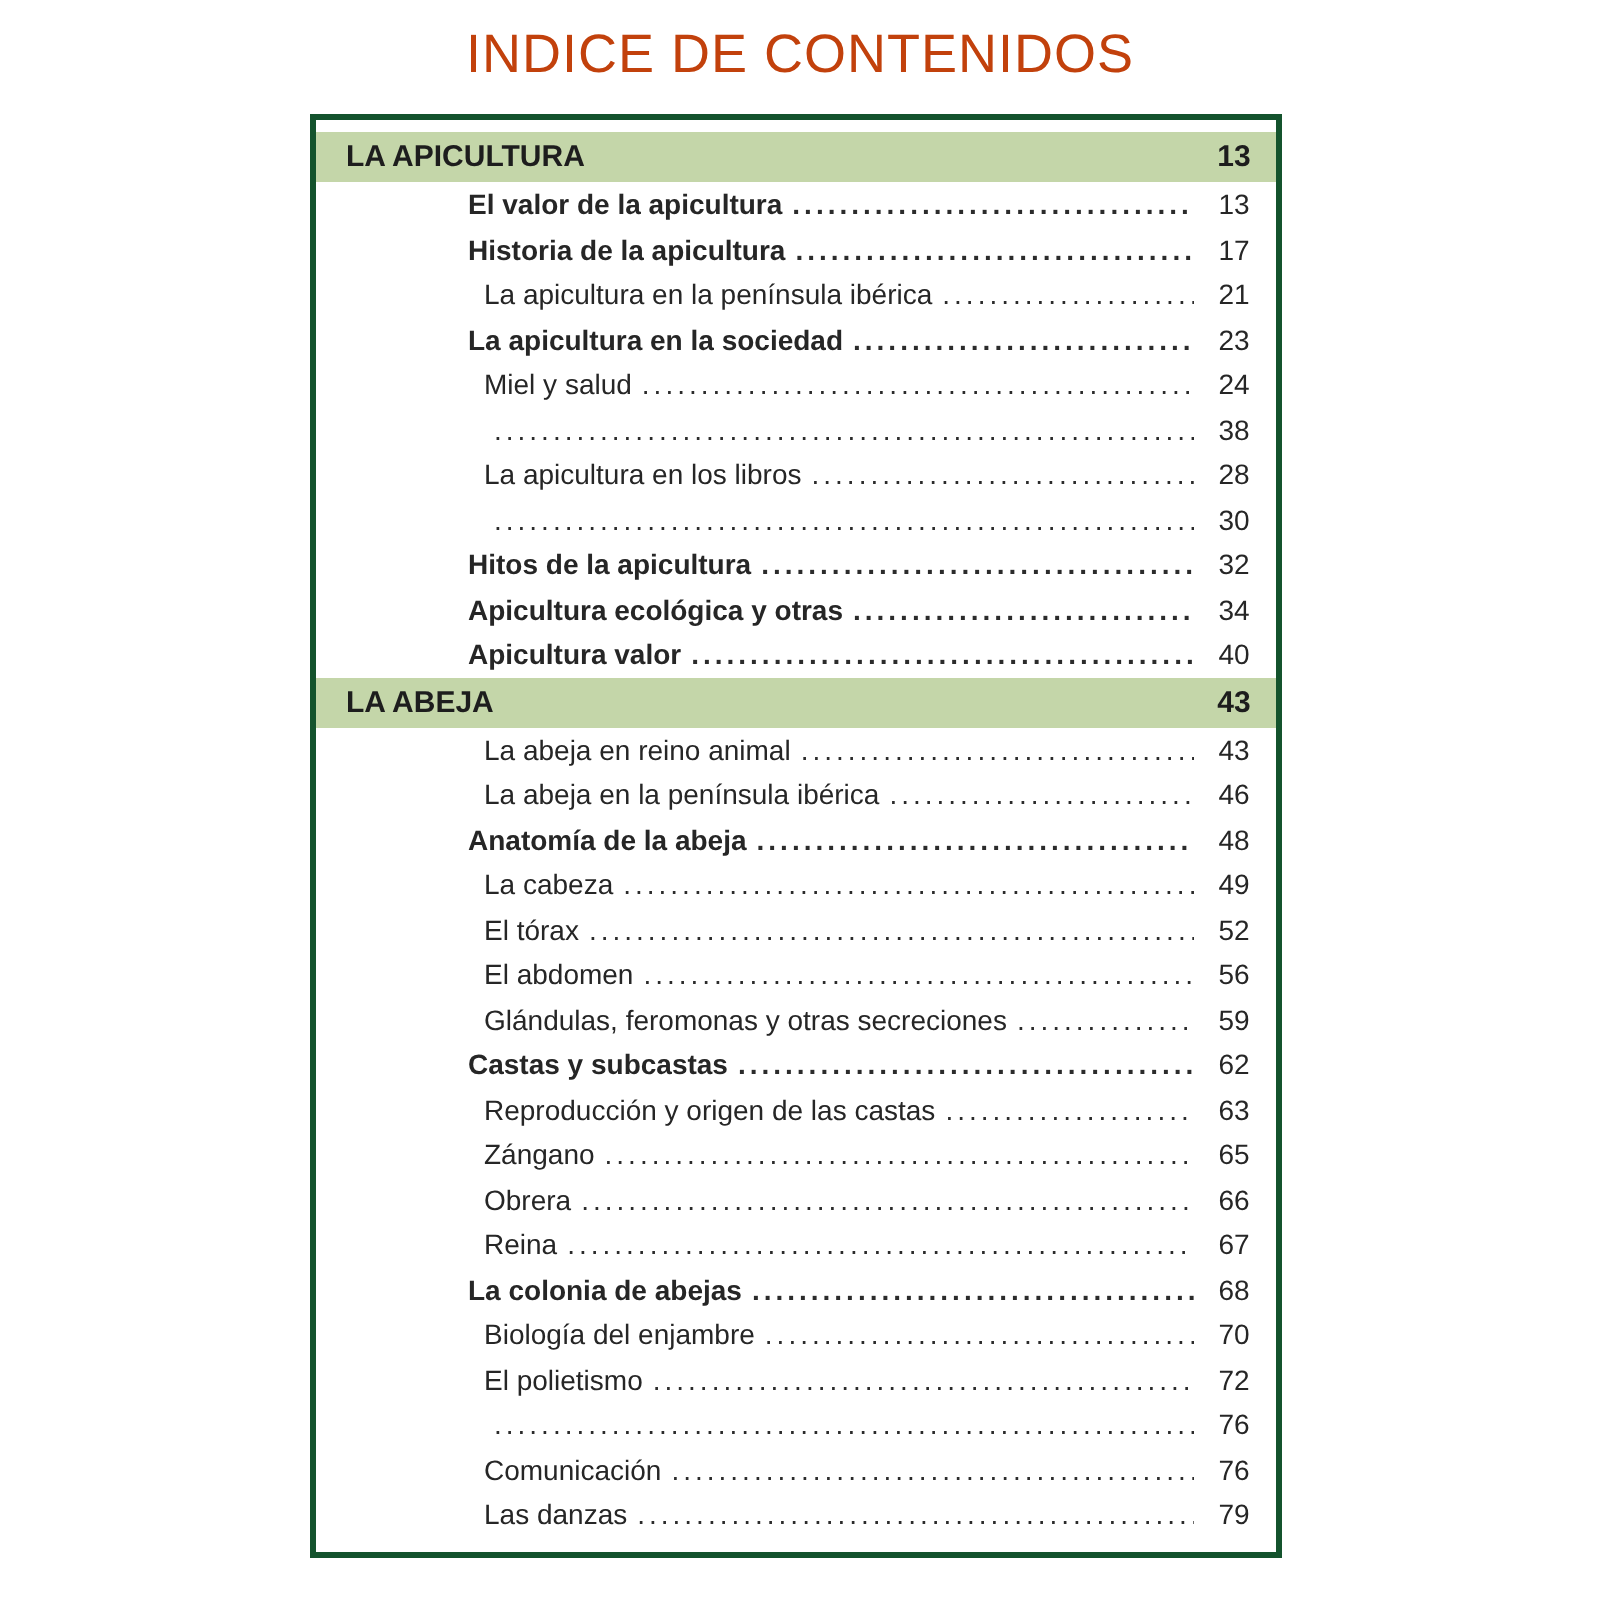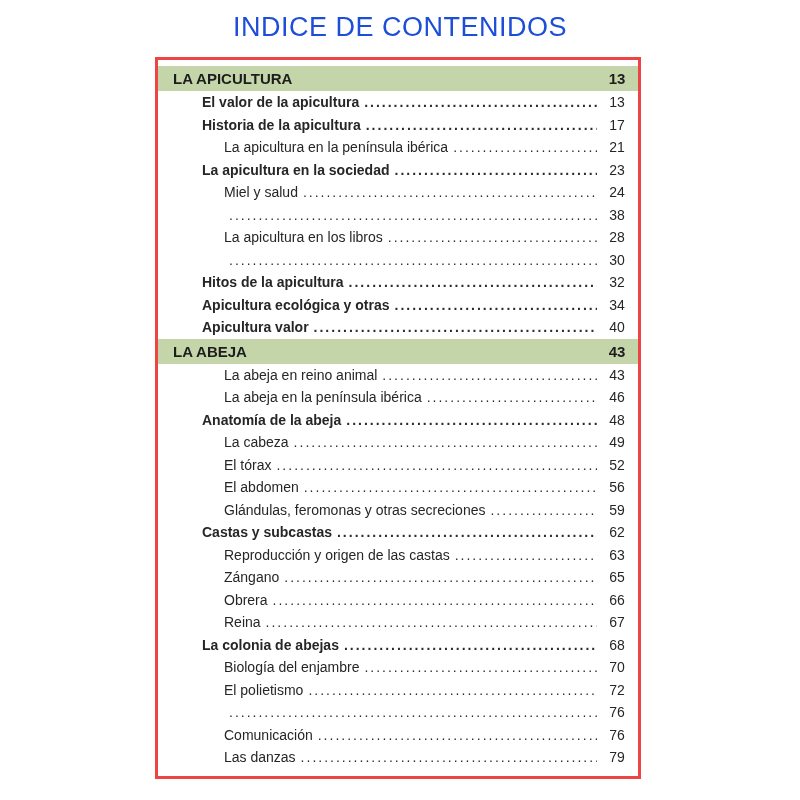--- a/index.html
+++ b/index.html
@@ -18,29 +18,29 @@
     height: 800px;
   }
   .doc-title {
     position: absolute;
     top: 12px;
     left: 0;
     width: 800px;
     text-align: center;
     font-size: 27px;
     letter-spacing: 0.5px;
-    color: #1d4ed8;
+    color: #c2410c;
     font-weight: 400;
   }
   .toc-box {
     position: absolute;
     left: 155px;
     top: 57px;
     width: 486px;
-    border: 3px solid #ef4444;
+    border: 3px solid #14532d;
     box-sizing: border-box;
     background: #ffffff;
     padding: 6px 0 7px 0;
   }
   .row {
     display: flex;
     align-items: baseline;
     box-sizing: border-box;
     padding-right: 9px;
     font-size: 14px;
@@ -55,23 +55,24 @@
     font-size: 15px;
     color: #1d1d1d;
   }
   .row.entry {
     height: 22.5px;
     line-height: 22.5px;
   }
   .row.l1 {
     padding-left: 44px;
     font-weight: bold;
+    margin-left: 32px;
   }
   .row.l2 {
-    padding-left: 66px;
+    padding-left: 84px;
     font-weight: normal;
   }
   .label {
     white-space: nowrap;
   }
   .leader {
     flex: 1;
     overflow: hidden;
     white-space: nowrap;
     margin: 0 8px 0 5px;

